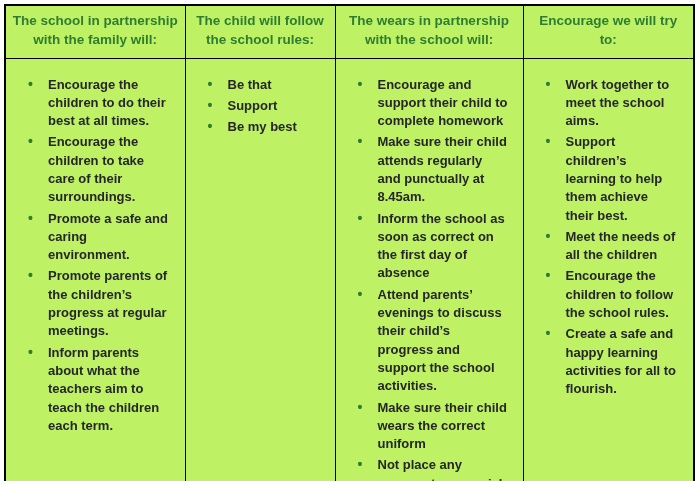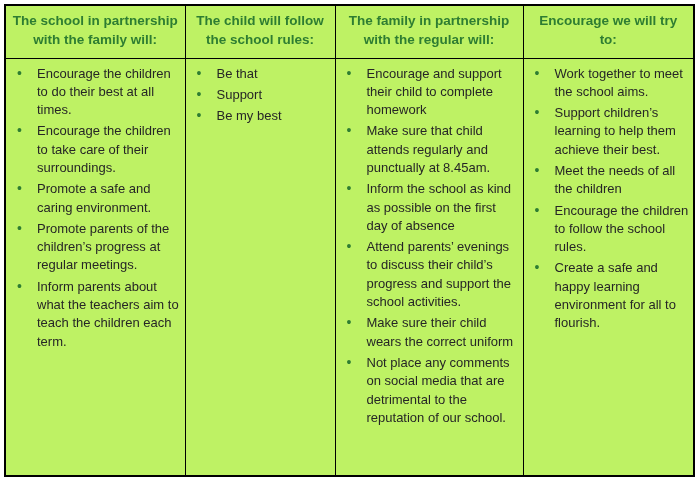--- a/index.html
+++ b/index.html
@@ -39,23 +39,24 @@
     line-height: 19px;
     text-align: center;
     vertical-align: top;
     padding: 5px 6px 2px 6px;
   }
   td.body-cell {
     vertical-align: top;
     padding: 6px 4px 4px 5px;
   }
   ul.bullet-list {
-    margin: 0;
+    margin: 11px;
     padding: 0;
     list-style: none;
+    font-weight: bold;
   }
   ul.bullet-list li {
     position: relative;
     padding-left: 26px;
     margin: 0 0 3px 0;
     font-size: 13px;
     line-height: 18.3px;
     color: var(--body-text, #262626);
   }
   ul.bullet-list li::before {
@@ -75,21 +76,21 @@
     <colgroup>
       <col style="width:180px">
       <col style="width:150px">
       <col style="width:188px">
       <col style="width:171px">
     </colgroup>
     <thead>
       <tr>
         <th class="header-cell">The school in partnership with the family will:</th>
         <th class="header-cell">The child will follow the school rules:</th>
-        <th class="header-cell">The family in partnership with the regular will:</th>
+        <th class="header-cell">The wears in partnership with the school will:</th>
         <th class="header-cell">Encourage we will try to:</th>
       </tr>
     </thead>
     <tbody>
       <tr>
         <td class="body-cell">
           <ul class="bullet-list">
               <li>Encourage the children to do their best at all times.</li>
               <li>Encourage the children to take care of their surroundings.</li>
               <li>Promote a safe and caring environment.</li>
@@ -100,32 +101,32 @@
         <td class="body-cell">
           <ul class="bullet-list">
               <li>Be that</li>
               <li>Support</li>
               <li>Be my best</li>
             </ul>
         </td>
         <td class="body-cell">
           <ul class="bullet-list">
               <li>Encourage and support their child to complete homework</li>
-              <li>Make sure that child attends regularly and punctually at 8.45am.</li>
-              <li>Inform the school as kind as possible on the first day of absence</li>
+              <li>Make sure their child attends regularly and punctually at 8.45am.</li>
+              <li>Inform the school as soon as correct on the first day of absence</li>
               <li>Attend parents’ evenings to discuss their child’s progress and support the school activities.</li>
               <li>Make sure their child wears the correct uniform</li>
               <li>Not place any comments on social media that are detrimental to the reputation of our school.</li>
             </ul>
         </td>
         <td class="body-cell">
           <ul class="bullet-list">
               <li>Work together to meet the school aims.</li>
               <li>Support children’s learning to help them achieve their best.</li>
               <li>Meet the needs of all the children</li>
               <li>Encourage the children to follow the school rules.</li>
-              <li>Create a safe and happy learning environment for all to flourish.</li>
+              <li>Create a safe and happy learning activities for all to flourish.</li>
             </ul>
         </td>
       </tr>
     </tbody>
   </table>
 </div>
 
 </body></html>

